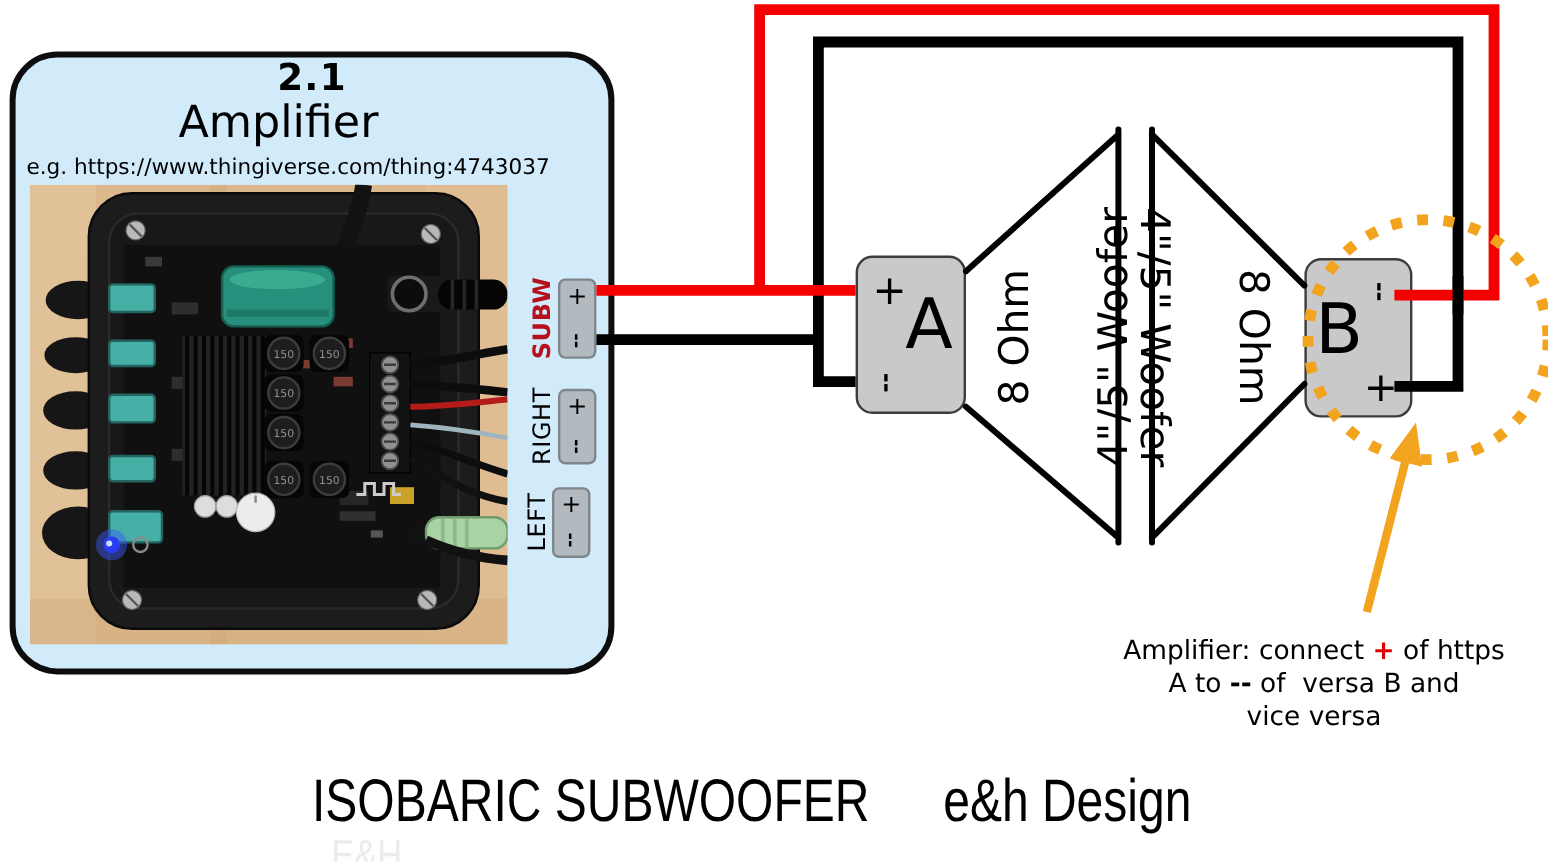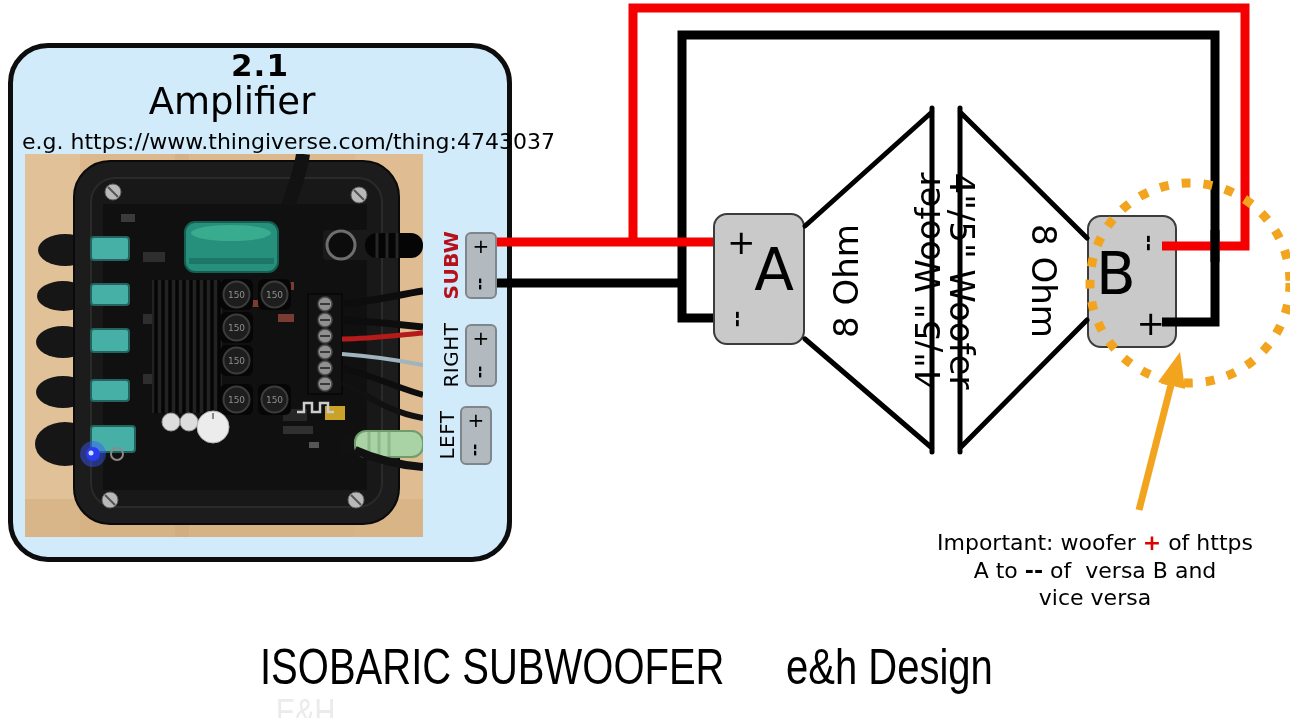--- a/index.html
+++ b/index.html
@@ -11,21 +11,21 @@
   }
   .abs{position:absolute;}
 
   
   .amp-panel{
     left:8px;top:43px;width:504px;height:519px;box-sizing:border-box;
     background:#d2ebfa;border:5px solid #0d0d0d;border-radius:40px;
   }
   .amp-title{left:8px;top:47px;width:504px;text-align:center;font-size:31px;font-weight:bold;letter-spacing:1px;}
   .amp-sub{left:8px;top:80px;width:448px;text-align:center;font-size:37px;}
-  .amp-url{left:22px;top:129px;font-size:22px;white-space:nowrap;}
+  .amp-url{left:22px;top:129px;font-size:18px;white-space:nowrap;}
 
   .photo{left:25px;top:154px;width:398px;height:383px;}
 
   
   .chan-label{
     width:110px;text-align:center;font-size:20px;letter-spacing:.5px;
     transform:rotate(-90deg);transform-origin:center center;white-space:nowrap;
   }
   .chan-label.subw{font-weight:bold;color:#b5101b;}
   .chan-box{
@@ -241,21 +241,21 @@
   <span class="wf-glyph wf-letter" style="left:7px;top:28px;">B</span>
   <span class="wf-glyph wf-plus" style="right:10px;bottom:6px;">+</span>
 </div>
 
 <div class="abs spec spec-a"><span>8 Ohm</span><br>
 <span>4"/5" Woofer</span></div>
 <div class="abs spec spec-b"><span>8 Ohm</span><br>
 <span>4"/5" Woofer</span></div>
 
 <div class="abs note">
-  <div class="note-line"><span>Important: woofer </span><span class="note-plus">+</span><span> of https</span></div>
+  <div class="note-line"><span>Amplifier: connect </span><span class="note-plus">+</span><span> of https</span></div>
   <div class="note-line"><span>A to </span><span class="note-minus">--</span><span> of  versa B and</span></div>
   <div class="note-line">vice versa</div>
 </div>
 
 <div class="abs cond footer-title">ISOBARIC SUBWOOFER</div>
 <div class="abs cond footer-brand">e&amp;h Design</div>
 <div class="abs cond watermark">E&amp;H</div>
 
 <svg class="abs overlay" width="1290" height="718" viewBox="0 0 1290 718">
 

